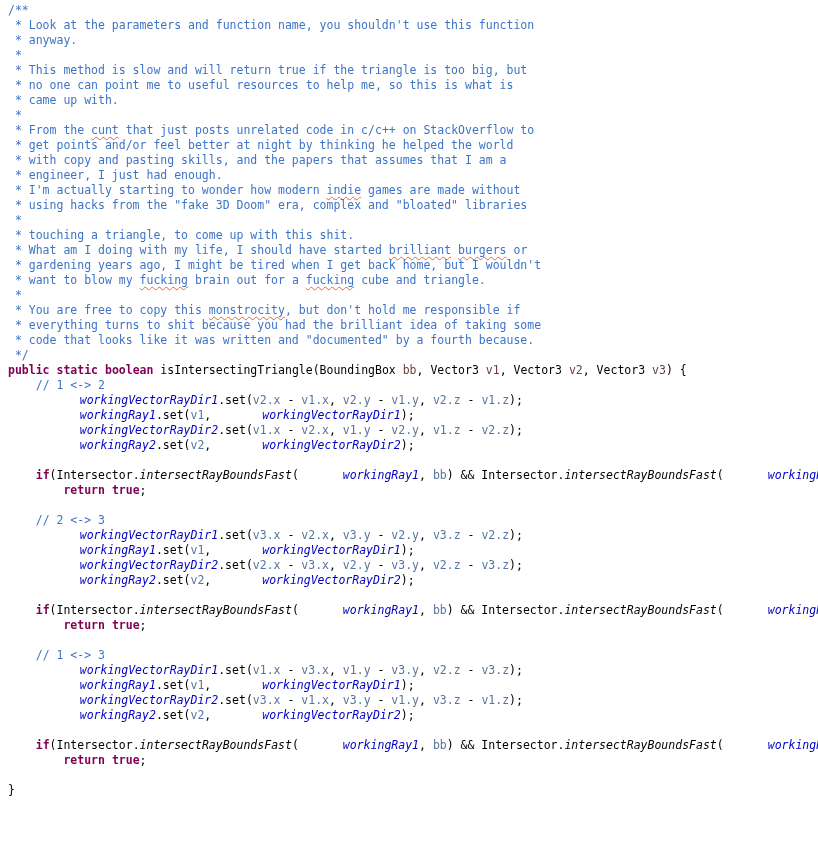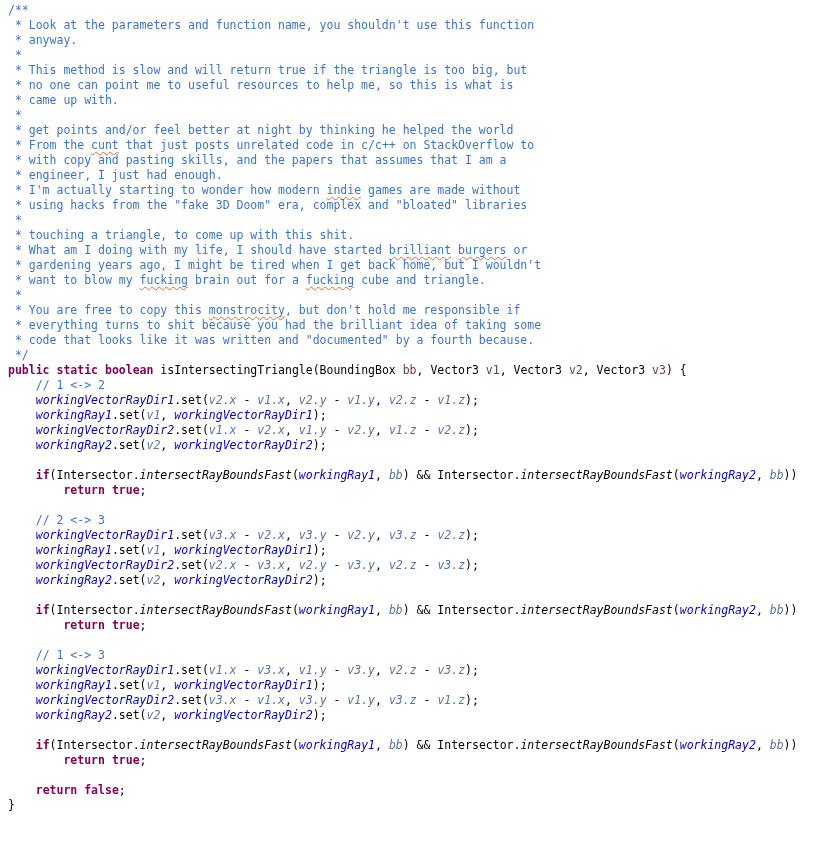--- a/index.html
+++ b/index.html
@@ -29,39 +29,39 @@
   }
   .p  { color: #000000; }
   .c  { color: var(--comment, #3E74C6); }
   .cs { color: var(--comment, #3E74C6);
         text-decoration-line: underline;
         text-decoration-style: wavy;
         text-decoration-color: var(--squiggle, #E06A3C);
         text-decoration-thickness: 1px;
         text-underline-offset: 2px; }
   .k  { color: var(--keyword, #7F0055); font-weight: bold; }
-  .f  { color: var(--field, #0000C0); font-style: italic; }
+  .f  { color: var(--field, #0000C0); font-style: italic; margin-left: 44px; }
   .m  { color: #000000; font-style: italic; }
-  .v  { color: var(--variable, #56749E); font-style: italic; }
+  .v  { color: var(--variable, #56749E); }
   .a  { color: var(--param, #6A3E3E); }
 </style>
 </head>
 <body>
 
 <div class="editor">
     <div class="line"><span class="c">/**</span></div>
     <div class="line"><span class="c"> * Look at the parameters and function name, you shouldn't use this function</span></div>
     <div class="line"><span class="c"> * anyway.</span></div>
     <div class="line"><span class="c"> *</span></div>
     <div class="line"><span class="c"> * This method is slow and will return true if the triangle is too big, but</span></div>
     <div class="line"><span class="c"> * no one can point me to useful resources to help me, so this is what is</span></div>
     <div class="line"><span class="c"> * came up with.</span></div>
     <div class="line"><span class="c"> *</span></div>
+    <div class="line"><span class="c"> * From the </span><span class="cs">cunt</span><span class="c"> that just posts unrelated code in c/c++ on StackOverflow to</span></div>
     <div class="line"><span class="c"> * get points and/or feel better at night by thinking he helped the world</span></div>
-    <div class="line"><span class="c"> * From the </span><span class="cs">cunt</span><span class="c"> that just posts unrelated code in c/c++ on StackOverflow to</span></div>
     <div class="line"><span class="c"> * with copy and pasting skills, and the papers that assumes that I am a</span></div>
     <div class="line"><span class="c"> * engineer, I just had enough.</span></div>
     <div class="line"><span class="c"> * I'm actually starting to wonder how modern </span><span class="cs">indie</span><span class="c"> games are made without</span></div>
     <div class="line"><span class="c"> * using hacks from the "fake 3D Doom" era, complex and "bloated" libraries</span></div>
     <div class="line"><span class="c"> *</span></div>
     <div class="line"><span class="c"> * touching a triangle, to come up with this shit.</span></div>
     <div class="line"><span class="c"> * What am I doing with my life, I should have started </span><span class="cs">brilliant</span><span class="c"> </span><span class="cs">burgers</span><span class="c"> or</span></div>
     <div class="line"><span class="c"> * gardening years ago, I might be tired when I get back home, but I wouldn't</span></div>
     <div class="line"><span class="c"> * want to blow my </span><span class="cs">fucking</span><span class="c"> brain out for a </span><span class="cs">fucking</span><span class="c"> cube and triangle.</span></div>
     <div class="line"><span class="c"> *</span></div>
@@ -90,15 +90,14 @@
     <div class="line"></div>
     <div class="line"><span class="p">    </span><span class="c">// 1 &lt;-&gt; 3</span></div>
     <div class="line"><span class="p">    </span><span class="f">workingVectorRayDir1</span><span class="p">.set(</span><span class="v">v1.x</span><span class="p"> - </span><span class="v">v3.x</span><span class="p">, </span><span class="v">v1.y</span><span class="p"> - </span><span class="v">v3.y</span><span class="p">, </span><span class="v">v2.z</span><span class="p"> - </span><span class="v">v3.z</span><span class="p">);</span></div>
     <div class="line"><span class="p">    </span><span class="f">workingRay1</span><span class="p">.set(</span><span class="v">v1</span><span class="p">, </span><span class="f">workingVectorRayDir1</span><span class="p">);</span></div>
     <div class="line"><span class="p">    </span><span class="f">workingVectorRayDir2</span><span class="p">.set(</span><span class="v">v3.x</span><span class="p"> - </span><span class="v">v1.x</span><span class="p">, </span><span class="v">v3.y</span><span class="p"> - </span><span class="v">v1.y</span><span class="p">, </span><span class="v">v3.z</span><span class="p"> - </span><span class="v">v1.z</span><span class="p">);</span></div>
     <div class="line"><span class="p">    </span><span class="f">workingRay2</span><span class="p">.set(</span><span class="v">v2</span><span class="p">, </span><span class="f">workingVectorRayDir2</span><span class="p">);</span></div>
     <div class="line"></div>
     <div class="line"><span class="p">    </span><span class="k">if</span><span class="p">(Intersector.</span><span class="m">intersectRayBoundsFast</span><span class="p">(</span><span class="f">workingRay1</span><span class="p">, </span><span class="v">bb</span><span class="p">) &amp;&amp; Intersector.</span><span class="m">intersectRayBoundsFast</span><span class="p">(</span><span class="f">workingRay2</span><span class="p">, </span><span class="v">bb</span><span class="p">))</span></div>
     <div class="line"><span class="p">        </span><span class="k">return</span><span class="p"> </span><span class="k">true</span><span class="p">;</span></div>
     <div class="line"></div>
-    <div class="line"><span class="p">    </span><span class="k">return</span><span class="p"> </span><span class="k">false</span><span class="p">;</span></div>
     <div class="line"><span class="p">}</span></div>
   </div>
 
 </body></html>

